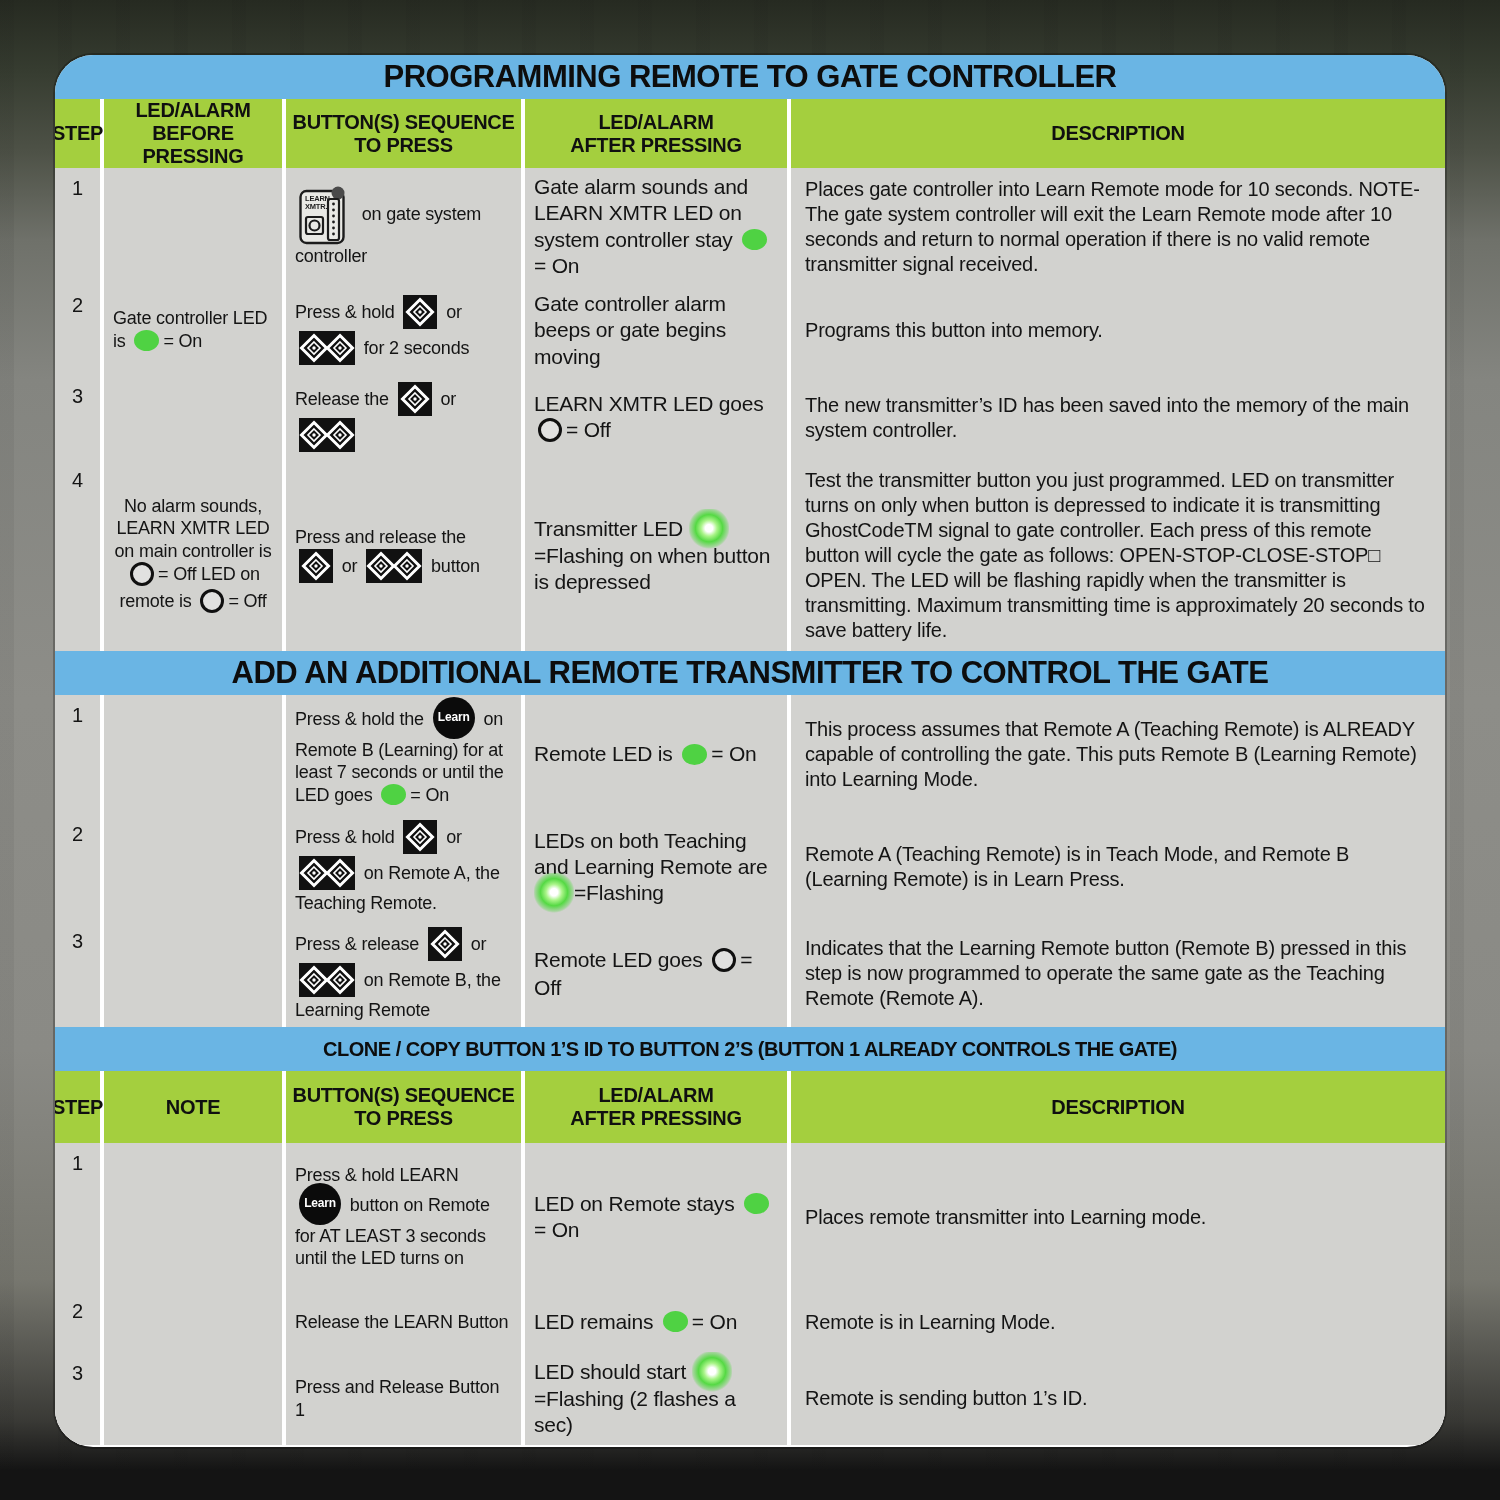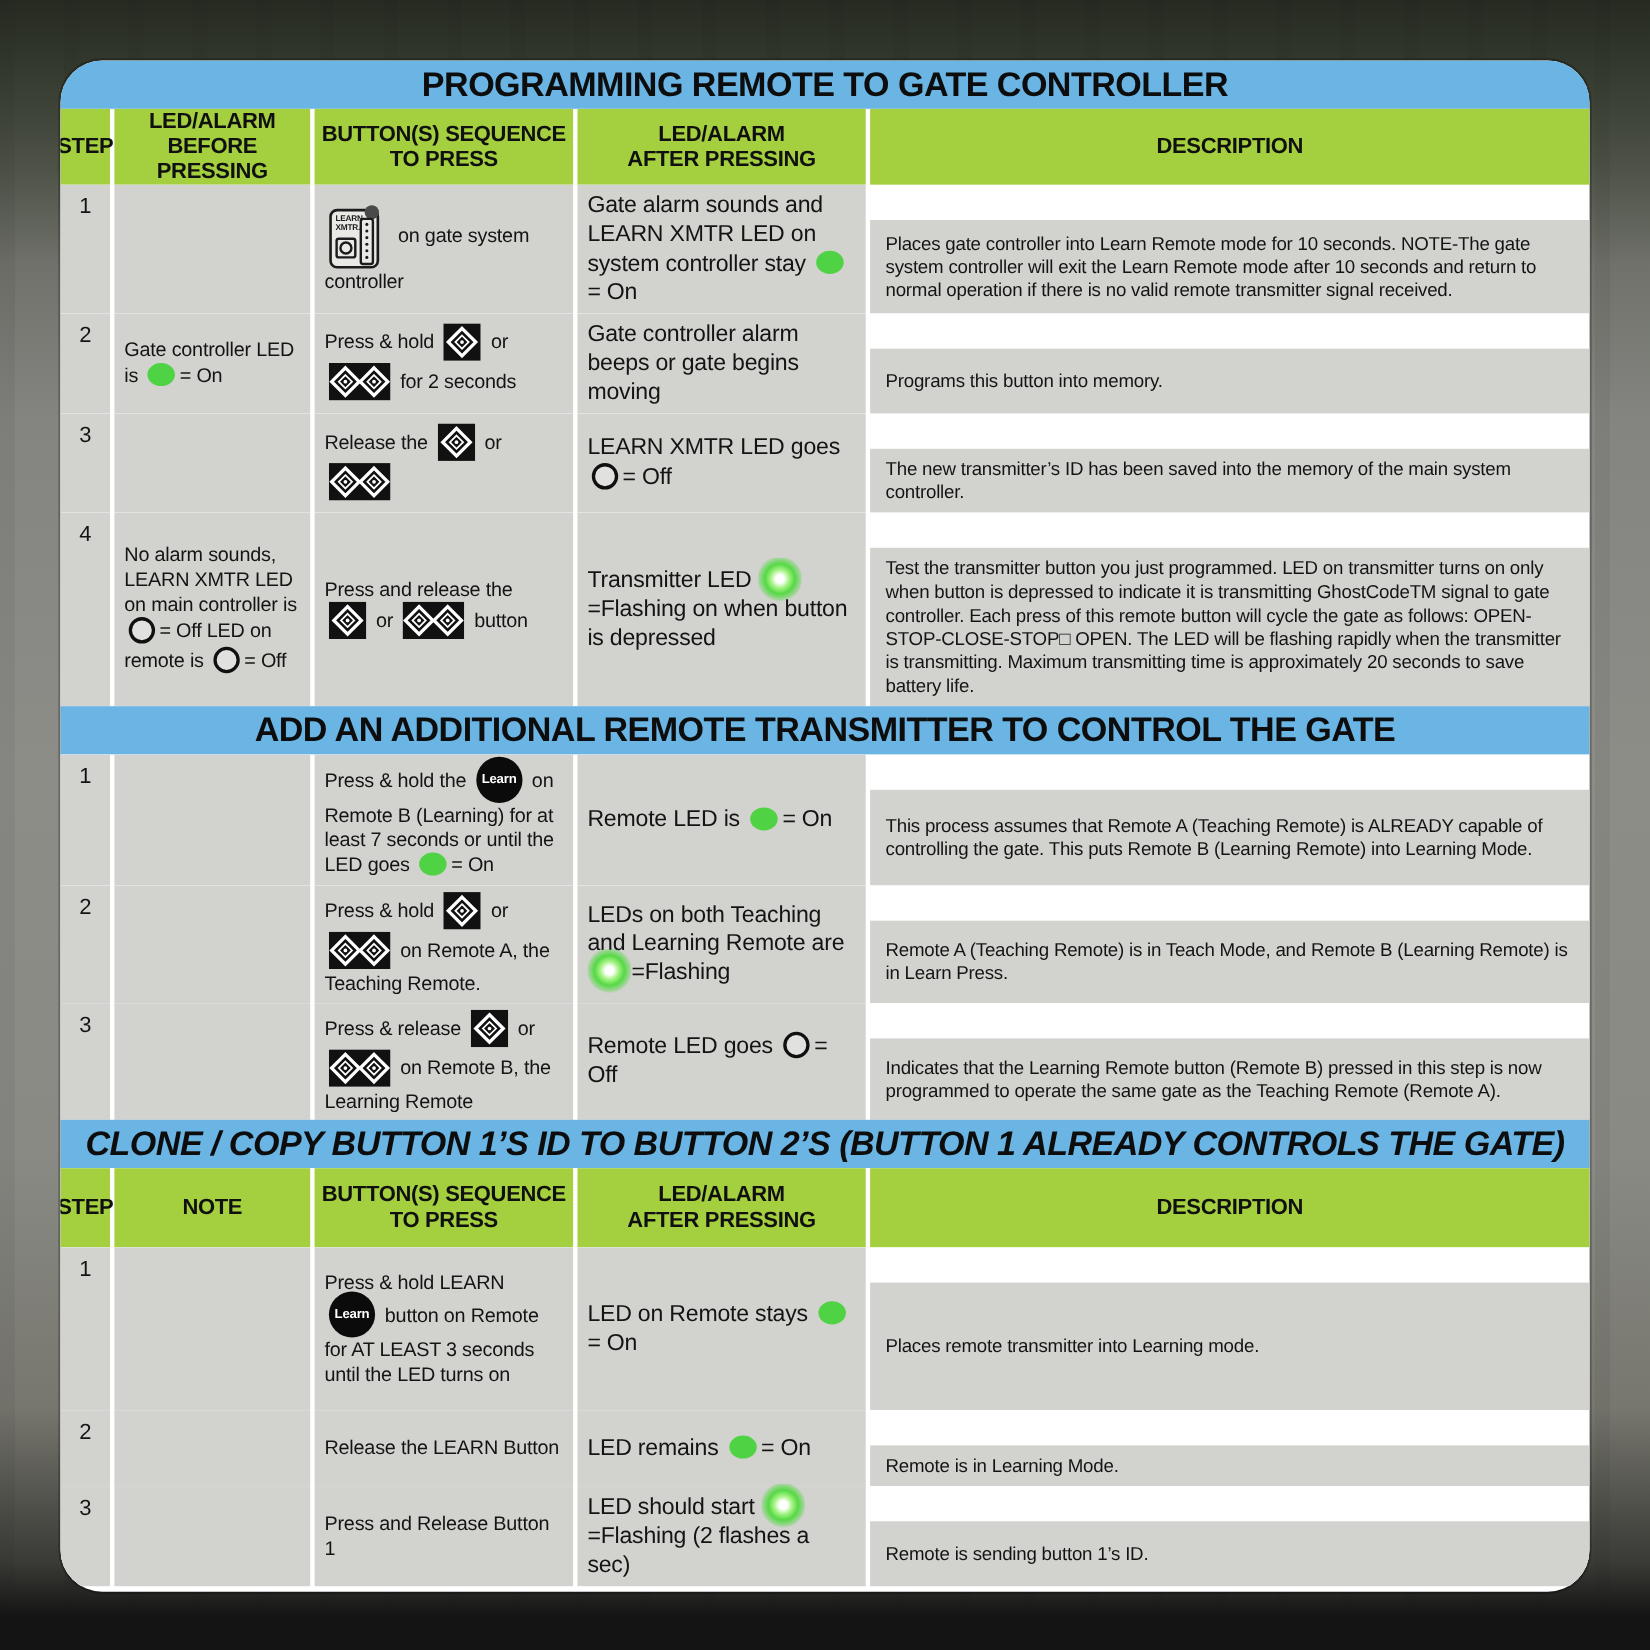--- a/index.html
+++ b/index.html
@@ -21,42 +21,42 @@
     position:absolute; left:55px; top:55px; width:1390px; height:1392px;
     background:#ffffff; border-radius:38px; overflow:hidden;
     display:flex; flex-direction:column; gap:0;
     box-shadow:0 0 0 2px rgba(0,0,0,.25);
   }
   .title {
     flex:0 0 44px; background:#6ab5e4; color:#0d0d0d;
     display:flex; align-items:center; justify-content:center;
     font-weight:700; font-size:31px; letter-spacing:-0.5px; white-space:nowrap;
   }
-  .title.small { font-size:31px;font-style:italic; }
+  .title.small { font-size:20px; }
   .grid {
     display:grid; grid-template-columns:45px 178px 235px 262px 1fr;
     gap:4px; background:#ffffff;
   }
   .colhead-row { flex:0 0 62px; }
   .colhead-row.tall { flex:0 0 72px; }
   .colhead {
     background:#a4cf3e; color:#101010; font-weight:700; font-size:20px;
     display:flex; align-items:center; justify-content:center; text-align:center;
     white-space:pre-line; line-height:1.15; letter-spacing:-0.3px;
   }
   .row { background:#ffffff; }
   .cell {
     background:#d2d2cf; color:#141414; font-size:18px; line-height:1.25;
     letter-spacing:-0.2px; padding:6px 9px;
     display:flex; align-items:center;
   }
   .cell .flow { display:block; width:100%; }
   .cell.step { align-items:flex-start; justify-content:center; font-size:20px; padding-top:8px; }
-  .cell.desc { padding:8px 14px; font-size:17px;margin-top:32px; }
-  .cell.center-text .flow { }
+  .cell.desc { padding:8px 14px; font-size:20px; }
+  .cell.center-text .flow { text-align:center; }
   .cell.after { font-size:21px; }
   
   .led-on{
     display:inline-block; width:25px; height:21px; border-radius:50%;
     background:#4fd243; vertical-align:middle; margin:0 4px 3px 4px;
   }
   .led-off{
     display:inline-block; width:24px; height:24px; border-radius:50%;
     border:3px solid #101010; box-sizing:border-box; background:rgba(255,255,255,.35);
     vertical-align:middle; margin:0 4px 3px 4px;

